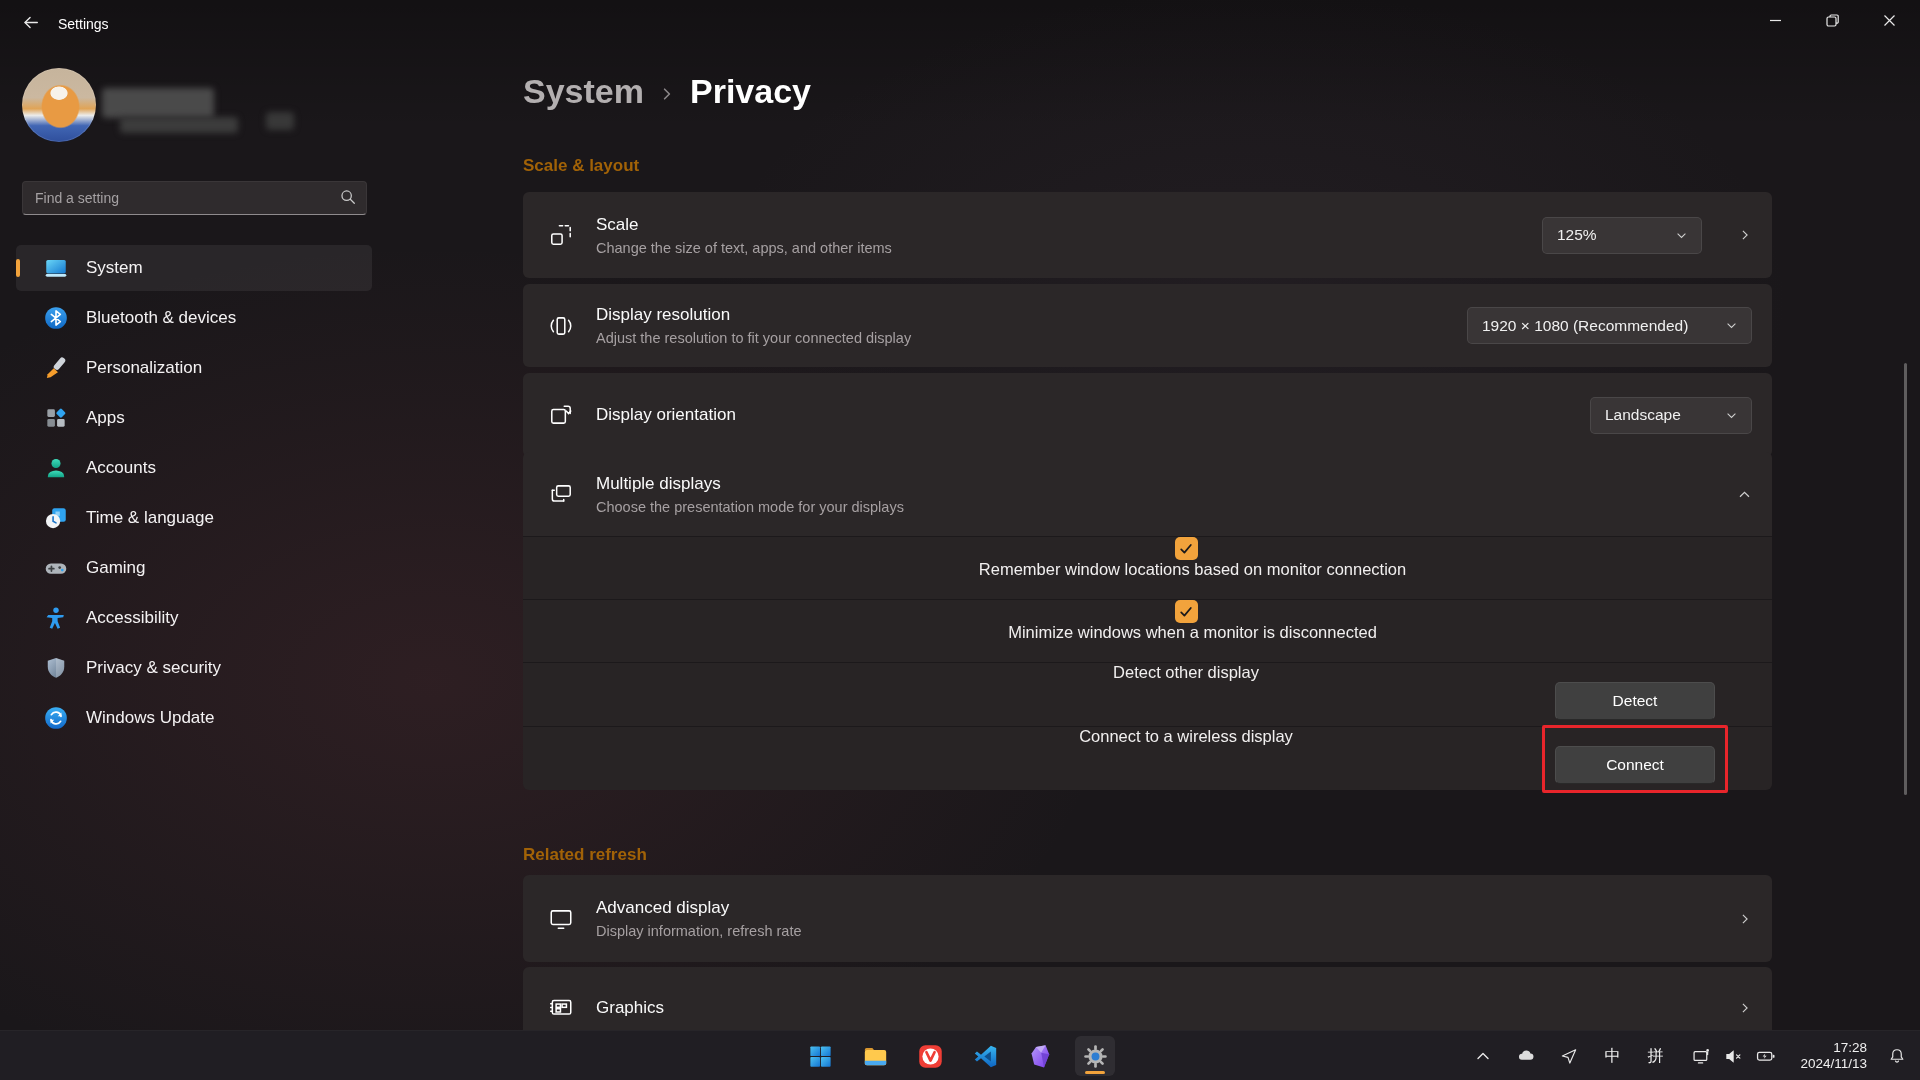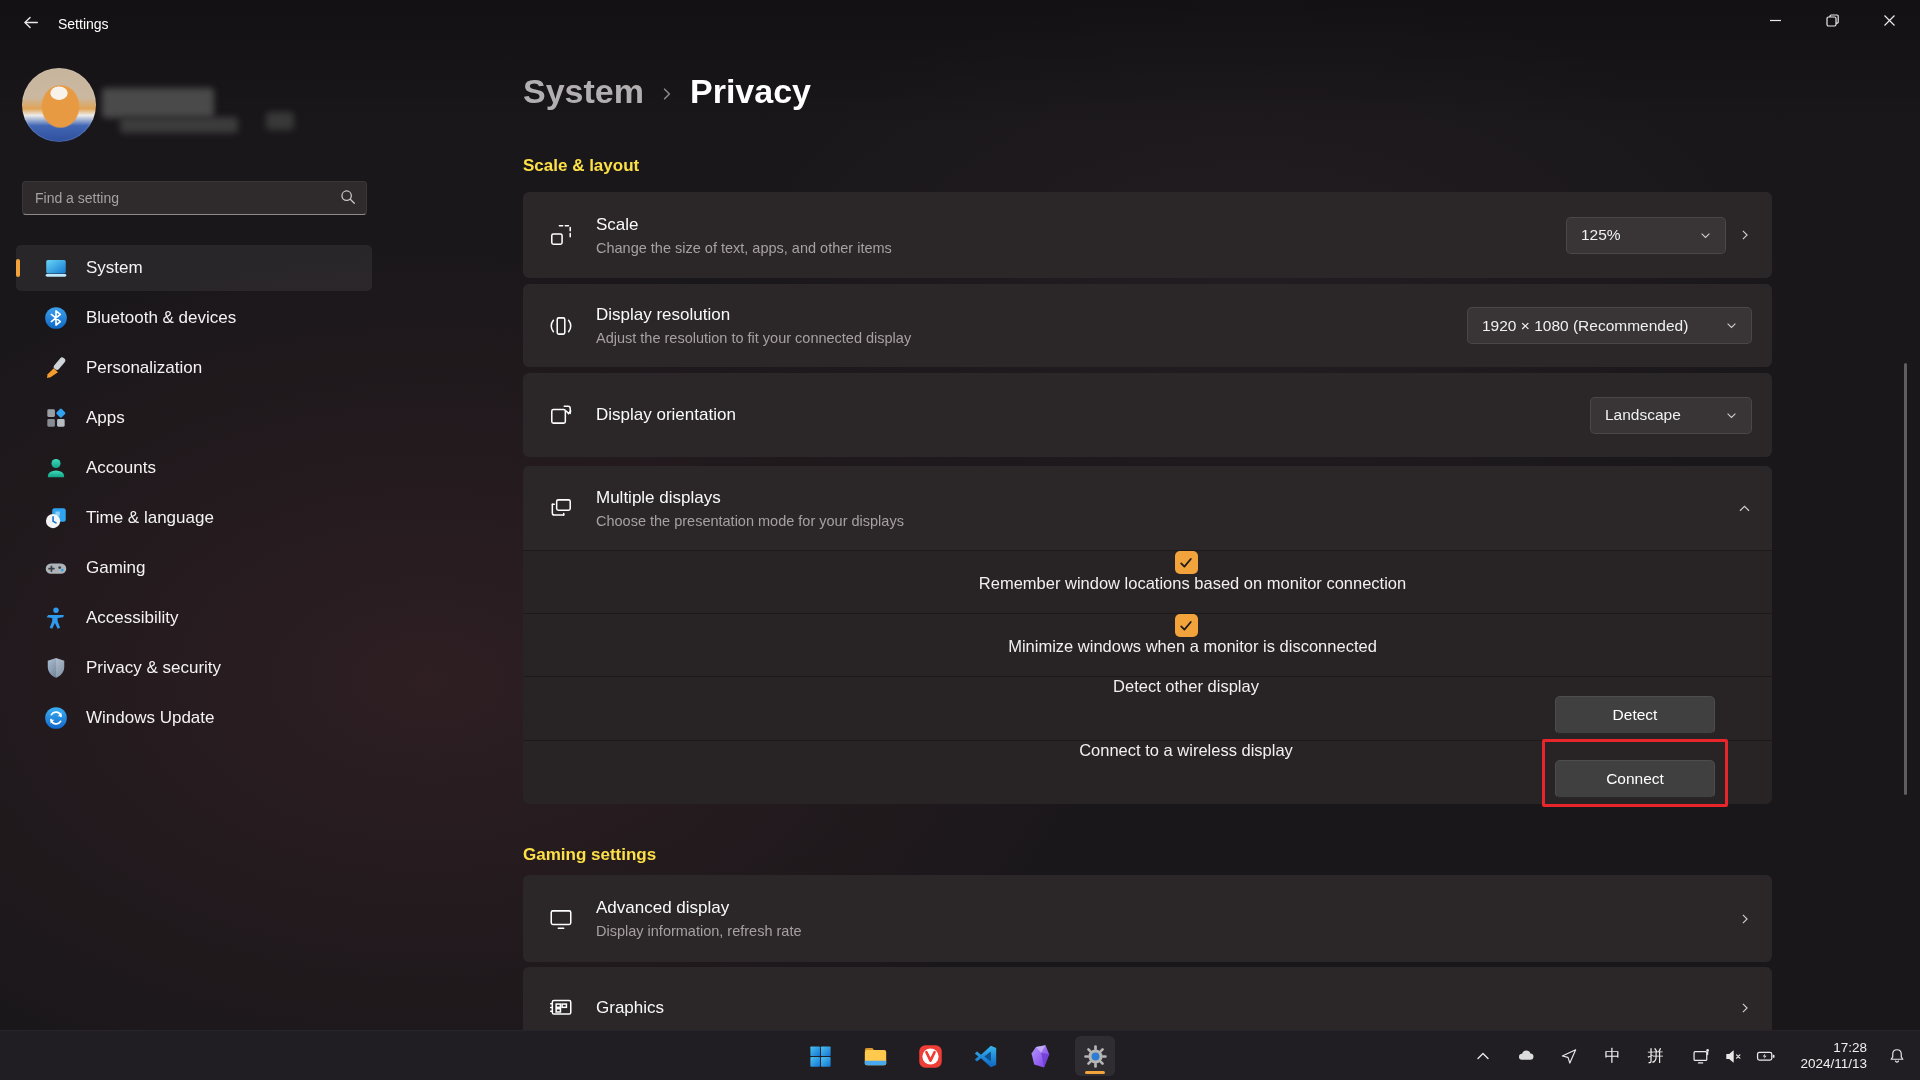--- a/index.html
+++ b/index.html
@@ -52,29 +52,29 @@
   .nav-ic svg { width:26px; height:26px; }
   .nav-label { font-size:17px; color:#f4f2f3; }
 
   
   :root { --accent:#f2a33c; --card:#2b2728; --card-sub:#282425; --ctl:#393536; }
   .main-el { position:absolute; z-index:1; }
   .breadcrumb { left:523px; top:72px; display:flex; align-items:center; gap:15px; }
   .crumb-parent { font-size:34px; font-weight:600; color:#b3afb0; cursor:pointer; }
   .crumb-current { font-size:34px; font-weight:600; color:#ffffff; }
   .crumb-sep { color:#8b8789; display:flex; align-items:center; margin-top:4px; }
-  .sec-header { left:523px; font-size:17px; font-weight:700; color:#fde047; }
+  .sec-header { left:523px; font-size:17px; font-weight:700; color:#a16207; }
 
   .card { left:523px; width:1249px; background:var(--card); border-radius:6px;
     display:flex; align-items:center; padding:0 20px 0 25px; }
   .row-icon { width:27px; height:27px; margin-right:21px; flex:none; display:flex; align-items:center; }
   .row-icon svg { width:26px; height:26px; stroke:#fff; fill:none; stroke-width:1.4; }
   .row-title { font-size:17px; color:#fafafa; }
   .row-sub { font-size:14.5px; color:#a6a0a2; margin-top:5px; }
-  .row-right { margin-left:auto; display:flex; align-items:center; gap:12px;justify-content:flex-end; }
+  .row-right { margin-left:auto; display:flex; align-items:center; gap:36px;justify-content:flex-end; }
 
   .dropdown { height:37px; background:var(--ctl); border:1px solid rgba(255,255,255,0.09);
     border-radius:5px; display:flex; align-items:center; justify-content:space-between;
     padding:0 13px 0 14px; font-size:15.5px; color:#f0f0f0; cursor:pointer; }
   .chev { stroke:#cfcfcf; fill:none; stroke-width:1.6; }
 
   .group { left:523px; width:1249px; background:transparent; }
   .group-header { background:var(--card); border-radius:6px 6px 0 0; height:84px; display:flex;
     align-items:center; padding:0 20px 0 25px; }
   .sub-row { background:var(--card-sub); border-top:1px solid #1c191b; display:flex; align-items:center;
@@ -374,21 +374,21 @@
     <div class="row-right">
       <div class="dropdown" style="width:162px;">
         <span>Landscape</span>
         <svg class="chev" width="13" height="13" viewBox="0 0 20 20">
             <path d="M4 7l6 6 6-6"></path>
           </svg>
       </div>
     </div>
   </div>
 
-  <div class="main-el group" style="position:absolute; top:466px;">
+  <div class="main-el group" style="position:absolute; top:452px;">
     <div class="group-header">
       <span class="row-icon">
         <svg viewBox="0 0 24 24" stroke-linecap="round">
             <rect x="8" y="4.5" width="12.5" height="9.5" rx="1.5"></rect>
             <path d="M4 8.5v8a2 2 0 0 0 2 2h8.5"></path>
             <path d="M4 8.5h1.8M14.5 18.5V17"></path>
           </svg>
       </span>
       <div>
         <div class="row-title">Multiple displays</div>
@@ -424,21 +424,21 @@
       <button class="push-btn">Detect</button>
     </div>
 
     <div class="sub-row last" style="height:64px;">
       <span class="plain-label">Connect to a wireless display</span>
       <button class="push-btn">Connect</button>
       <div class="annotation"></div>
     </div>
   </div>
 
-  <div class="main-el sec-header" style="position:absolute; top:845px;">Gaming settings</div>
+  <div class="main-el sec-header" style="position:absolute; top:845px;">Related refresh</div>
 
   <div class="main-el card" style="position:absolute; top:875px; height:87px;">
     <span class="row-icon">
       <svg viewBox="0 0 24 24" stroke-linecap="round">
           <rect x="3" y="4.5" width="18" height="12.5" rx="1.5"></rect>
           <path d="M9.5 20.5h5"></path>
         </svg>
     </span>
     <div>
       <div class="row-title">Advanced display</div>

